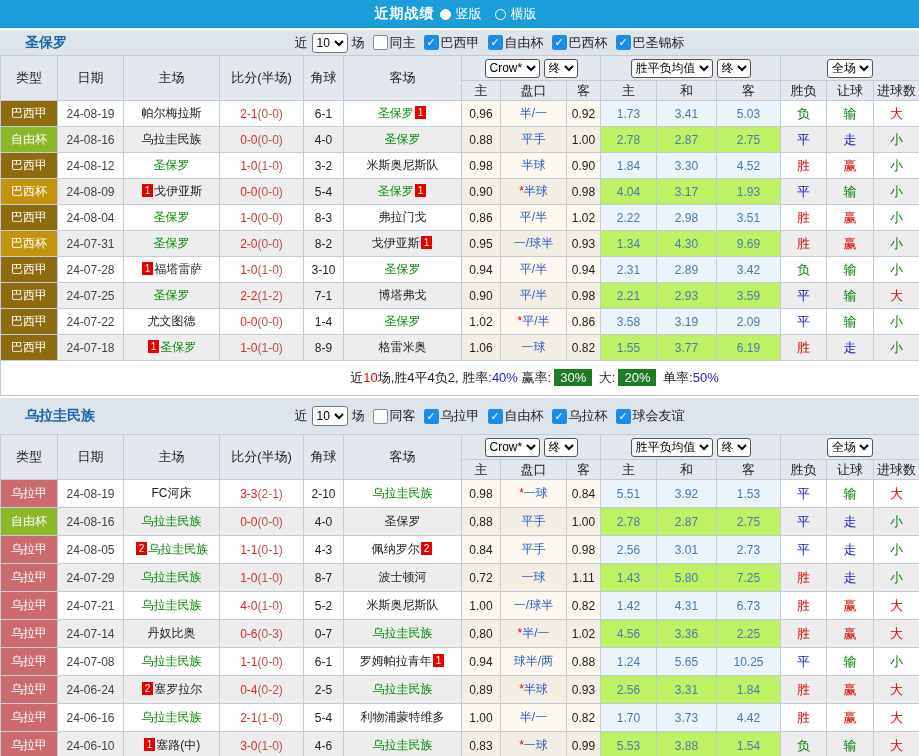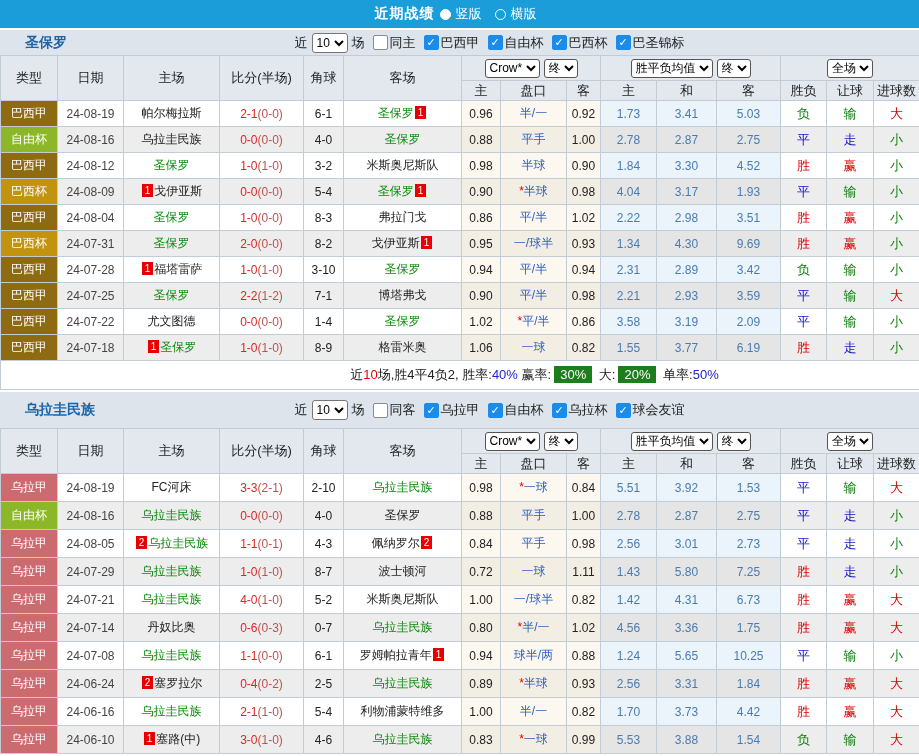--- a/index.html
+++ b/index.html
@@ -49,37 +49,37 @@
   table.grid thead tr.h1 th { height:25px; }
   table.grid thead tr.h2 th { height:20px; }
   thead select { height:19px; font-size:12px; border:1px solid #555; border-radius:3px; background:#fff; margin:0 2px; }
   #t0 tbody tr { height:26px; }
   #t1 tbody tr { height:28px; }
   tbody tr.odd td  { background:#ffffff; }
   tbody tr.even td { background:#ededed; }
   tbody tr.odd  td.odds { background:#fdf8ef; }
   tbody tr.even td.odds { background:#f3eee4; }
   tbody tr.odd  td.mean { background:#eaf4fa; }
-  tbody tr.even td.mean { background:#e5e5e5; }
+  tbody tr.even td.mean { background:#bef264; }
   td.mean { color:#4a7bb0; }
   td.league { color:#fff; font-size:12px; }
   td.date { color:#444; }
   td.hcp { color:#2d5fc0; }
   .star { color:#e60000; }
   .hl { color:#0a8a0a; }
   .badge {
     display:inline-block; background:#e60000; color:#fff;
     font-size:10px; line-height:13px; padding:0 3px; margin:0 1px; vertical-align:1px;
   }
   .score-main { color:#e42222; }
   .score-half { color:#b85450; }
   td.res { font-size:13px; }
   
   tr.summary-row td {
-    height:29px; background:#fff; text-align:center; font-size:13px; padding-left:150px;
+    height:35px; background:#fff; text-align:center; font-size:13px; padding-left:150px;
   }
   .num-red { color:#e60000; }
   .rate-blue { color:#2222cc; }
   .badge-green { background:#1e7d1e; color:#fff; padding:1px 6px; margin:0 3px; }
 </style>
 </head>
 <body>
 
 <div class="topbar">
   <span class="title">近期战绩</span>
@@ -518,21 +518,21 @@
         <td class="date">24-07-14</td>
         <td><span class="">丹奴比奥</span></td>
         <td><span class="score-main">0-6</span><span class="score-half">(0-3)</span></td>
         <td>0-7</td>
         <td><span class="hl">乌拉圭民族</span></td>
         <td class="odds">0.80</td>
         <td class="odds hcp"><span class="star">*</span>半/一</td>
         <td class="odds">1.02</td>
         <td class="mean">4.56</td>
         <td class="mean">3.36</td>
-        <td class="mean">1.75</td>
+        <td class="mean">2.25</td>
         <td class="res" style="color: rgb(221, 0, 0);">胜</td>
         <td class="res" style="color: rgb(221, 0, 0);">赢</td>
         <td class="res" style="color: rgb(221, 0, 0);">大</td>
       </tr>
       <tr class="odd">
         <td class="league" style="background: rgb(203, 106, 111);">乌拉甲</td>
         <td class="date">24-07-08</td>
         <td><span class="hl">乌拉圭民族</span></td>
         <td><span class="score-main">1-1</span><span class="score-half">(0-0)</span></td>
         <td>6-1</td>

